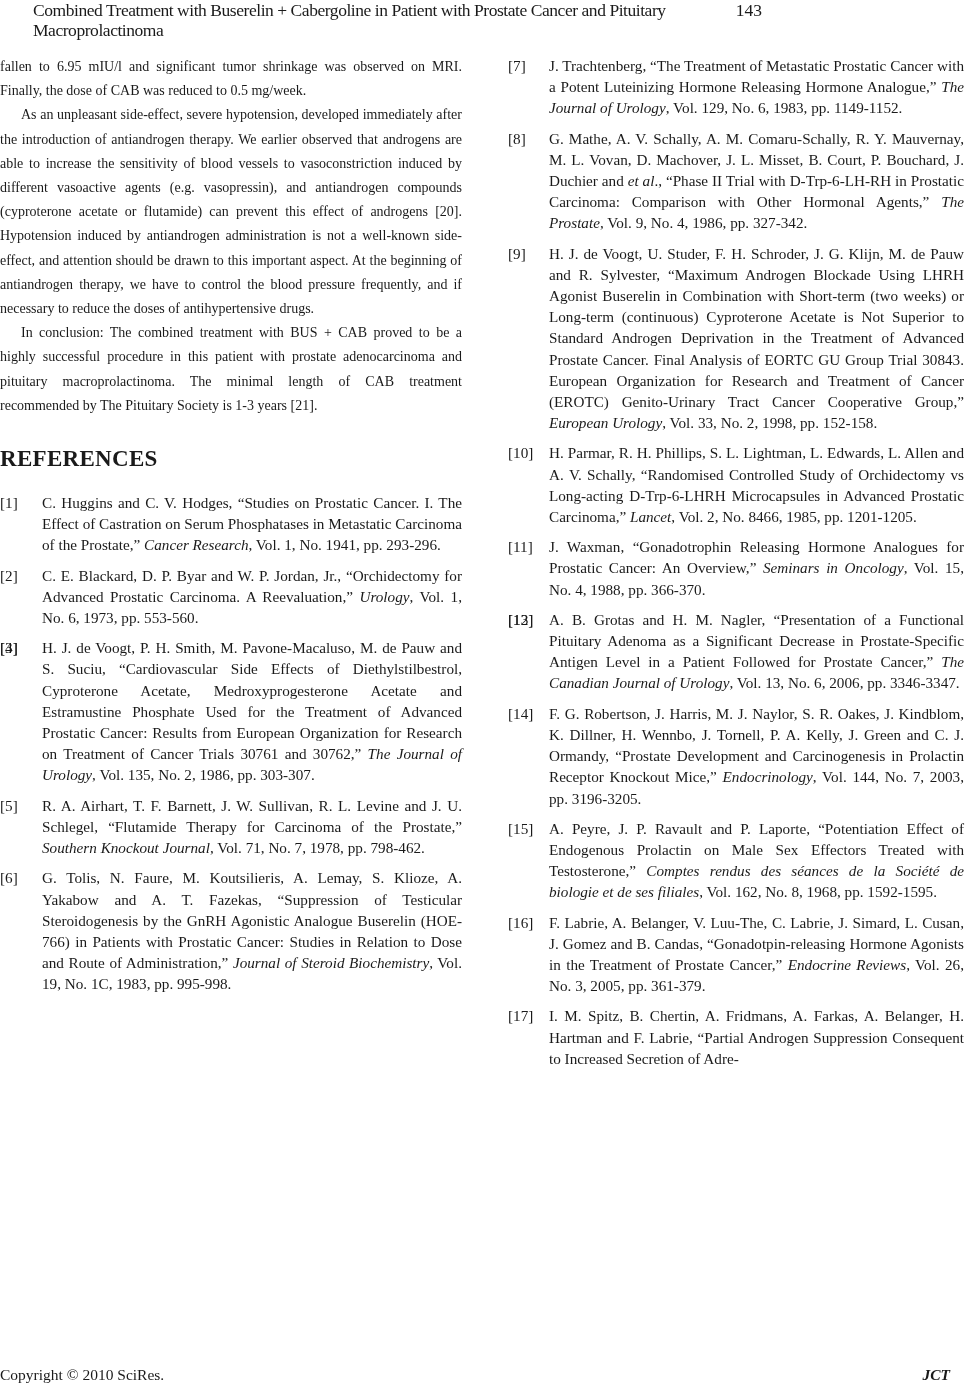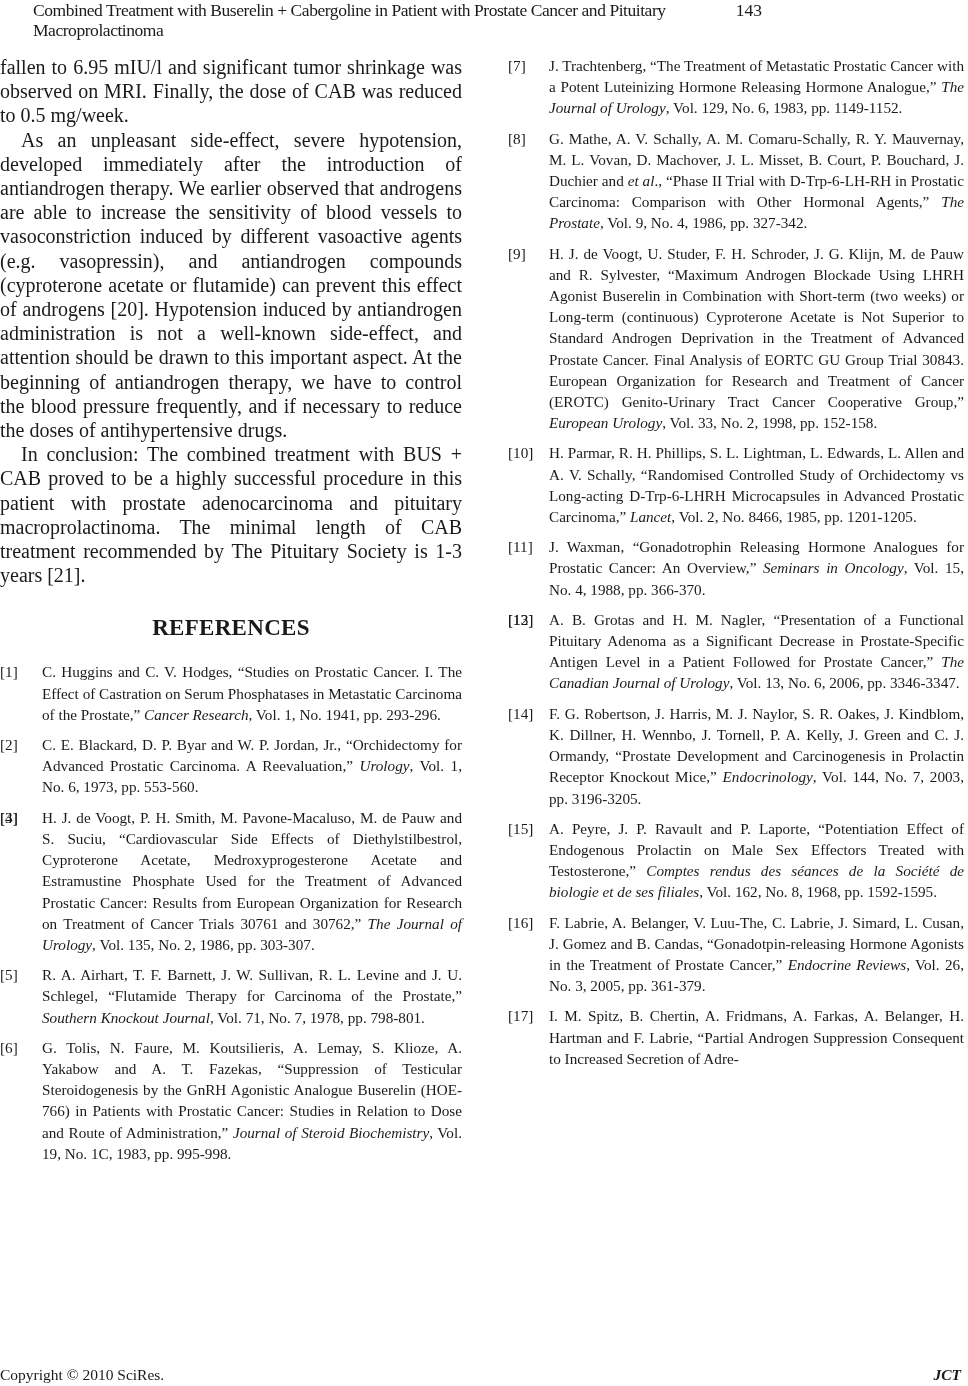--- a/index.html
+++ b/index.html
@@ -10,61 +10,61 @@
   .running-head {
     position: absolute; top: 0; left: 0; width: 769px; height: 30px;
     font-size: 17.5px; line-height: 20px;
   }
   .running-head .title { position: absolute; left: 33px; top: 0; letter-spacing: -0.45px; }
   .running-head .page { position: absolute; right: 7px; top: 0; }
   .col { position: absolute; top: 55px; width: 462px; }
   .col.left { left: 0; }
   .col.right { left: 508px; width: 456px; }
   p.body {
-    margin: 0; font-size: 20px; line-height: 24.2px; text-align: justify;
+    margin: 0; font-size: 14px; line-height: 24.2px; text-align: justify;
     text-indent: 0;
   }
   p.body.indent { text-indent: 21px; }
   h2.refs {
-    margin: 28px 0 20px 0; text-align: center; font-size: 23px; font-weight: bold;
+    margin: 28px 0 20px 0; font-size: 23px; font-weight: bold;
     letter-spacing: 0.3px;
   }
   .ref {
     position: relative; padding-left: 42px; font-size: 15.2px; line-height: 21.2px;
     text-align: justify; margin-bottom: 9px;
   }
   .col.right .ref { padding-left: 41px; }
   .ref .num { position: absolute; left: 0; top: 0; }
   .col.right .ref .num { left: 0; }
   .ref i { font-style: italic; }
   .footer {
     position: absolute; top: 1366px; left: 0; width: 968px; font-size: 15.5px;
   }
   .footer .copy { position: absolute; left: 0; top: 0; }
-  .footer .journal { position: absolute; right: 7px; top: 0; font-weight: bold; font-style: italic; }
+  .footer .journal { position: absolute; right: 18px; top: 0; font-weight: bold; font-style: italic; }
 </style>
 </head>
 <body>
 
 <div class="running-head">
   <span class="title">Combined Treatment with Buserelin + Cabergoline in Patient with Prostate Cancer and Pituitary Macroprolactinoma</span>
   <span class="page">143</span>
 </div>
 
 <div class="col left">
   <p class="body">fallen to 6.95 mIU/l and significant tumor shrinkage was observed on MRI. Finally, the dose of CAB was reduced to 0.5 mg/week.</p>
   <p class="body indent">As an unpleasant side-effect, severe hypotension, developed immediately after the introduction of antiandrogen therapy. We earlier observed that androgens are able to increase the sensitivity of blood vessels to vasoconstriction induced by different vasoactive agents (e.g. vasopressin), and antiandrogen compounds (cyproterone acetate or flutamide) can prevent this effect of androgens [20]. Hypotension induced by antiandrogen administration is not a well-known side-effect, and attention should be drawn to this important aspect. At the beginning of antiandrogen therapy, we have to control the blood pressure frequently, and if necessary to reduce the doses of antihypertensive drugs.</p>
   <p class="body indent">In conclusion: The combined treatment with BUS + CAB proved to be a highly successful procedure in this patient with prostate adenocarcinoma and pituitary macroprolactinoma. The minimal length of CAB treatment recommended by The Pituitary Society is 1-3 years [21].</p>
   <h2 class="refs">REFERENCES</h2>
   <div>
       <div class="ref"><span class="num">[1]</span><span><span>C. Huggins and C. V. Hodges, “Studies on Prostatic Cancer. I. The Effect of Castration on Serum Phosphatases in Metastatic Carcinoma of the Prostate,” </span><i>Cancer Research</i><span>, Vol. 1, No. 1941, pp. 293-296.</span></span></div>
       <div class="ref"><span class="num">[2]</span><span><span>C. E. Blackard, D. P. Byar and W. P. Jordan, Jr., “Orchidectomy for Advanced Prostatic Carcinoma. A Reevaluation,” </span><i>Urology</i><span>, Vol. 1, No. 6, 1973, pp. 553-560.</span></span></div>
       <div class="ref"><span class="num">[3]</span></div>
       <div class="ref"><span class="num">[4]</span><span><span>H. J. de Voogt, P. H. Smith, M. Pavone-Macaluso, M. de Pauw and S. Suciu, “Cardiovascular Side Effects of Diethylstilbestrol, Cyproterone Acetate, Medroxyprogesterone Acetate and Estramustine Phosphate Used for the Treatment of Advanced Prostatic Cancer: Results from European Organization for Research on Treatment of Cancer Trials 30761 and 30762,” </span><i>The Journal of Urology</i><span>, Vol. 135, No. 2, 1986, pp. 303-307.</span></span></div>
-      <div class="ref"><span class="num">[5]</span><span><span>R. A. Airhart, T. F. Barnett, J. W. Sullivan, R. L. Levine and J. U. Schlegel, “Flutamide Therapy for Carcinoma of the Prostate,” </span><i>Southern Knockout Journal</i><span>, Vol. 71, No. 7, 1978, pp. 798-801.</span></span></div>
+      <div class="ref"><span class="num">[5]</span><span><span>R. A. Airhart, T. F. Barnett, J. W. Sullivan, R. L. Levine and J. U. Schlegel, “Flutamide Therapy for Carcinoma of the Prostate,” </span><i>Southern Knockout Journal</i><span>, Vol. 71, No. 7, 1978, pp. 798-462.</span></span></div>
       <div class="ref"><span class="num">[6]</span><span><span>G. Tolis, N. Faure, M. Koutsilieris, A. Lemay, S. Klioze, A. Yakabow and A. T. Fazekas, “Suppression of Testicular Steroidogenesis by the GnRH Agonistic Analogue Buserelin (HOE-766) in Patients with Prostatic Cancer: Studies in Relation to Dose and Route of Administration,” </span><i>Journal of Steroid Biochemistry</i><span>, Vol. 19, No. 1C, 1983, pp. 995-998.</span></span></div>
     </div>
 </div>
 
 <div class="col right">
   <div>
       <div class="ref"><span class="num">[7]</span><span><span>J. Trachtenberg, “The Treatment of Metastatic Prostatic Cancer with a Potent Luteinizing Hormone Releasing Hormone Analogue,” </span><i>The Journal of Urology</i><span>, Vol. 129, No. 6, 1983, pp. 1149-1152.</span></span></div>
       <div class="ref"><span class="num">[8]</span><span><span>G. Mathe, A. V. Schally, A. M. Comaru-Schally, R. Y. Mauvernay, M. L. Vovan, D. Machover, J. L. Misset, B. Court, P. Bouchard, J. Duchier and </span><i>et al</i><span>., “Phase II Trial with D-Trp-6-LH-RH in Prostatic Carcinoma: Comparison with Other Hormonal Agents,” </span><i>The Prostate</i><span>, Vol. 9, No. 4, 1986, pp. 327-342.</span></span></div>
       <div class="ref"><span class="num">[9]</span><span><span>H. J. de Voogt, U. Studer, F. H. Schroder, J. G. Klijn, M. de Pauw and R. Sylvester, “Maximum Androgen Blockade Using LHRH Agonist Buserelin in Combination with Short-term (two weeks) or Long-term (continuous) Cyproterone Acetate is Not Superior to Standard Androgen Deprivation in the Treatment of Advanced Prostate Cancer. Final Analysis of EORTC GU Group Trial 30843. European Organization for Research and Treatment of Cancer (EROTC) Genito-Urinary Tract Cancer Cooperative Group,” </span><i>European Urology</i><span>, Vol. 33, No. 2, 1998, pp. 152-158.</span></span></div>
       <div class="ref"><span class="num">[10]</span><span><span>H. Parmar, R. H. Phillips, S. L. Lightman, L. Edwards, L. Allen and A. V. Schally, “Randomised Controlled Study of Orchidectomy vs Long-acting D-Trp-6-LHRH Microcapsules in Advanced Prostatic Carcinoma,” </span><i>Lancet</i><span>, Vol. 2, No. 8466, 1985, pp. 1201-1205.</span></span></div>

